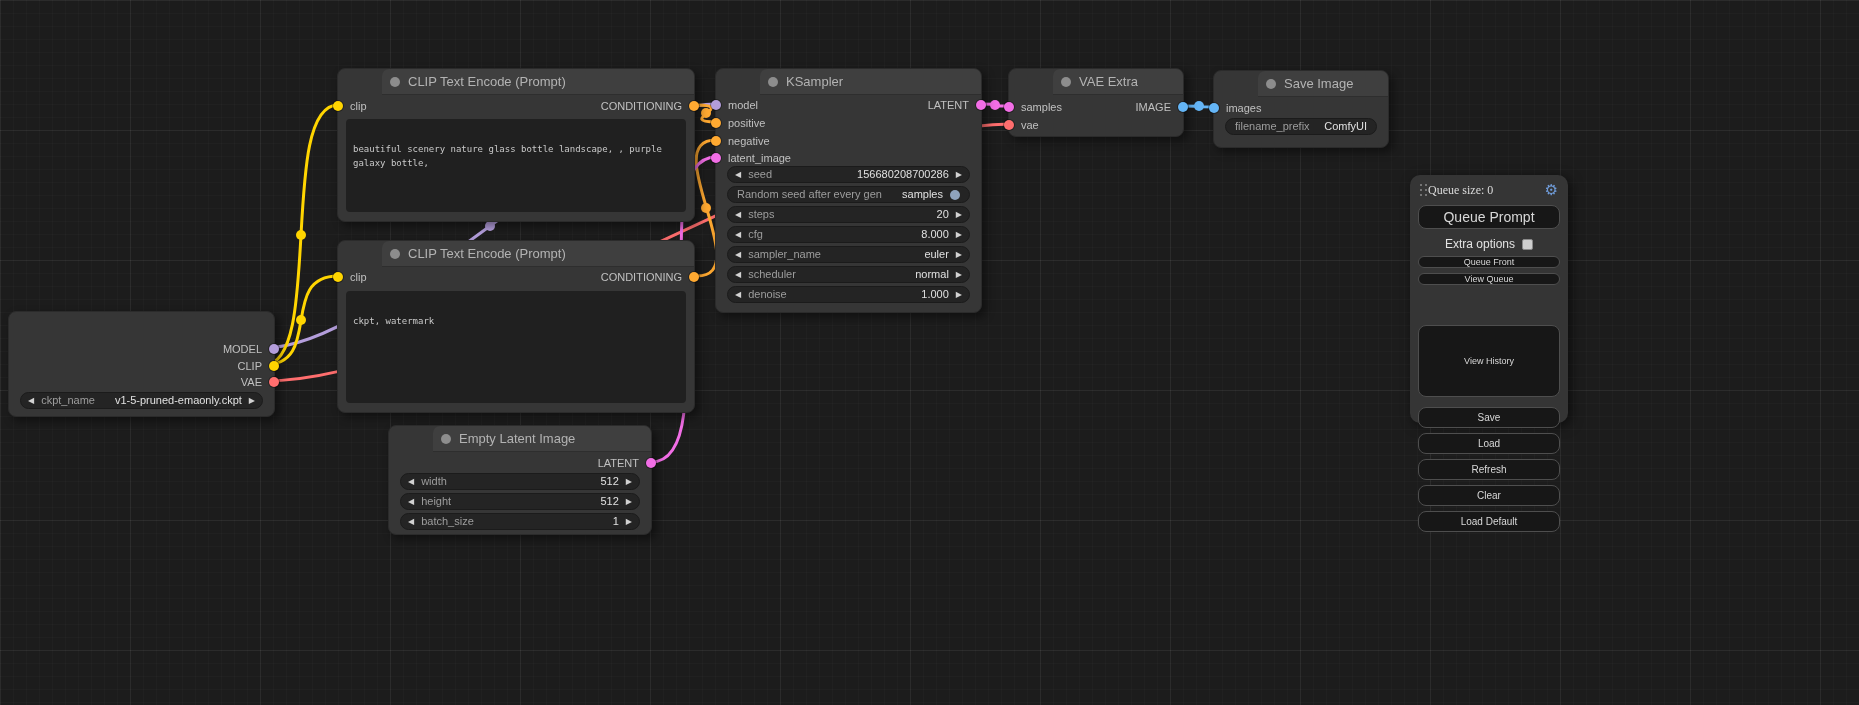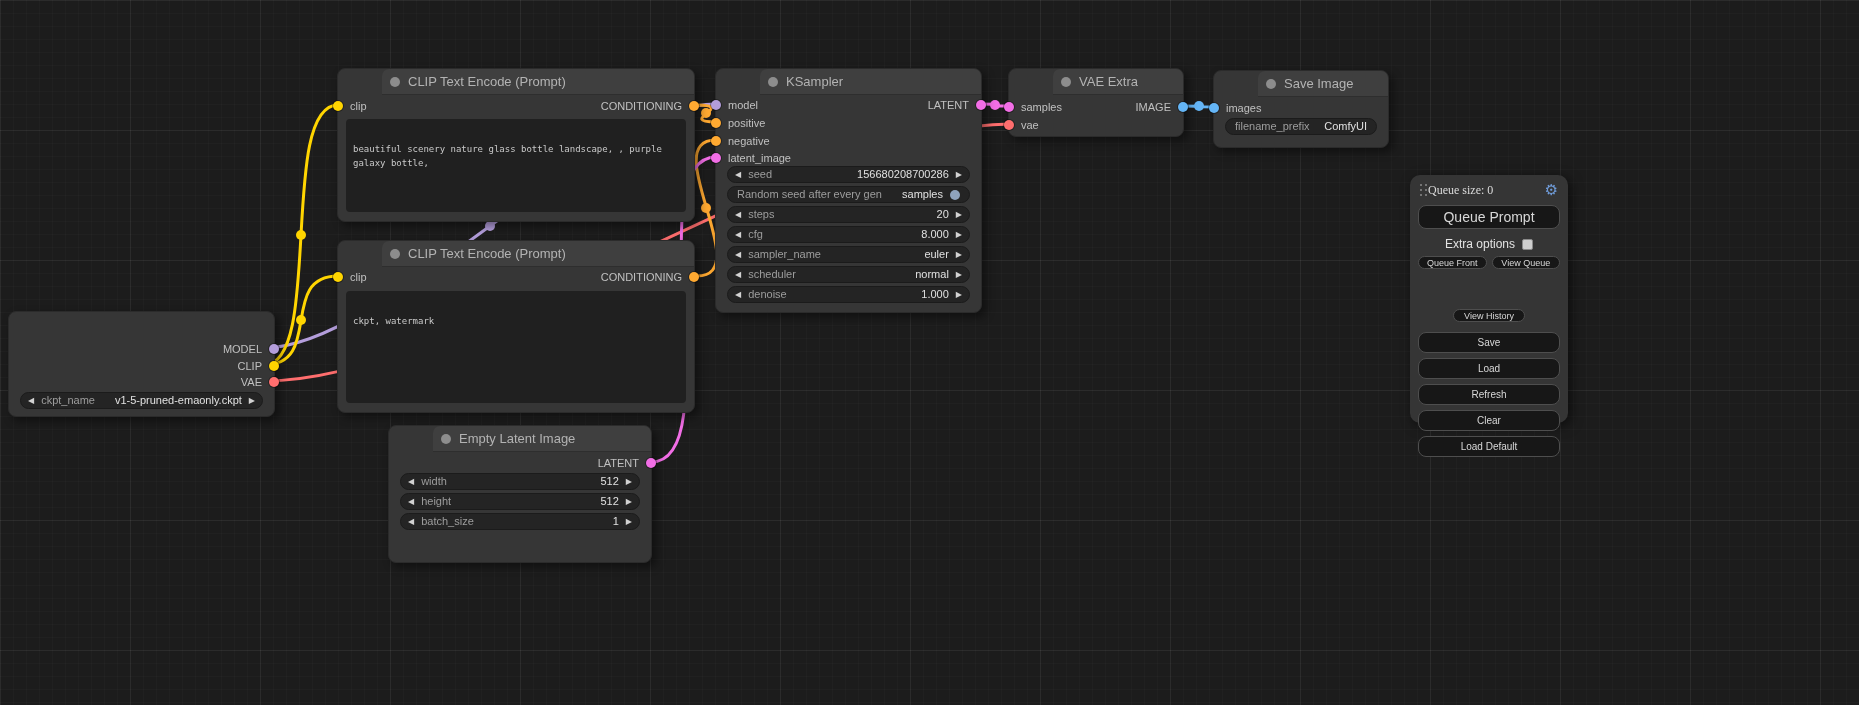--- a/index.html
+++ b/index.html
@@ -68,21 +68,21 @@
   .gear { font-size:15px; margin-right:2px; cursor:pointer; }
 
   .btn {
     display:flex; align-items:center; justify-content:center;
     background:#171717; border:1px solid #4e4e4e; border-radius:8px; color:#d8d8d8;
     cursor:pointer; white-space:nowrap;
   }
   .btn-queue { height:24px; font-size:14px; margin-top:6px; }
   .extra-row { display:flex; align-items:center; justify-content:center; gap:7px; margin-top:8px; font-size:12px; color:#e3e3e3; height:14px; }
   .checkbox { width:11px; height:11px; background:#cfcfcf; border:1px solid #8a8a8a; border-radius:2px; }
-  .small-row { display:flex; gap:5px; margin-top:5px; }
+  .small-row { display:flex; gap:5px; margin-top:5px;flex-direction:column; }
   .small-row.center { justify-content:center; margin-top:4px; }
   .btn-small { height:13px; font-size:9px; border-radius:8px; flex:1; }
   .btn-small.history { flex:0 0 72px;margin-top:36px; }
   .btn-big { height:21px; font-size:10px; margin-top:5px; }
   .btn-big.first { margin-top:10px; }
 </style>
 </head>
 <body>
 
 <div class="canvas">
@@ -158,21 +158,21 @@
       <span class="slot-dot" style="background: rgb(255, 213, 0);"></span>
       <span>clip</span>
     </div>
     <div class="slot out" style="top:29px">
       <span>CONDITIONING</span>
       <span class="slot-dot" style="background: rgb(255, 169, 49);"></span>
     </div>
     <div class="prompt-box" style="top:50px">ckpt, watermark</div>
   </div>
 
-  <div class="node" style="left:388px; top:425px; width:264px; height:138px;">
+  <div class="node" style="left:388px; top:425px; width:264px; height:110px;">
     <div class="node-title">
       <span class="title-dot"></span>
       <span>Empty Latent Image</span>
     </div>
     <div class="slot out" style="top:30px">
       <span>LATENT</span>
       <span class="slot-dot" style="background: rgb(242, 110, 230);"></span>
     </div>
     <div class="widget" style="top:47px">
       <span class="arrow">◀</span>

